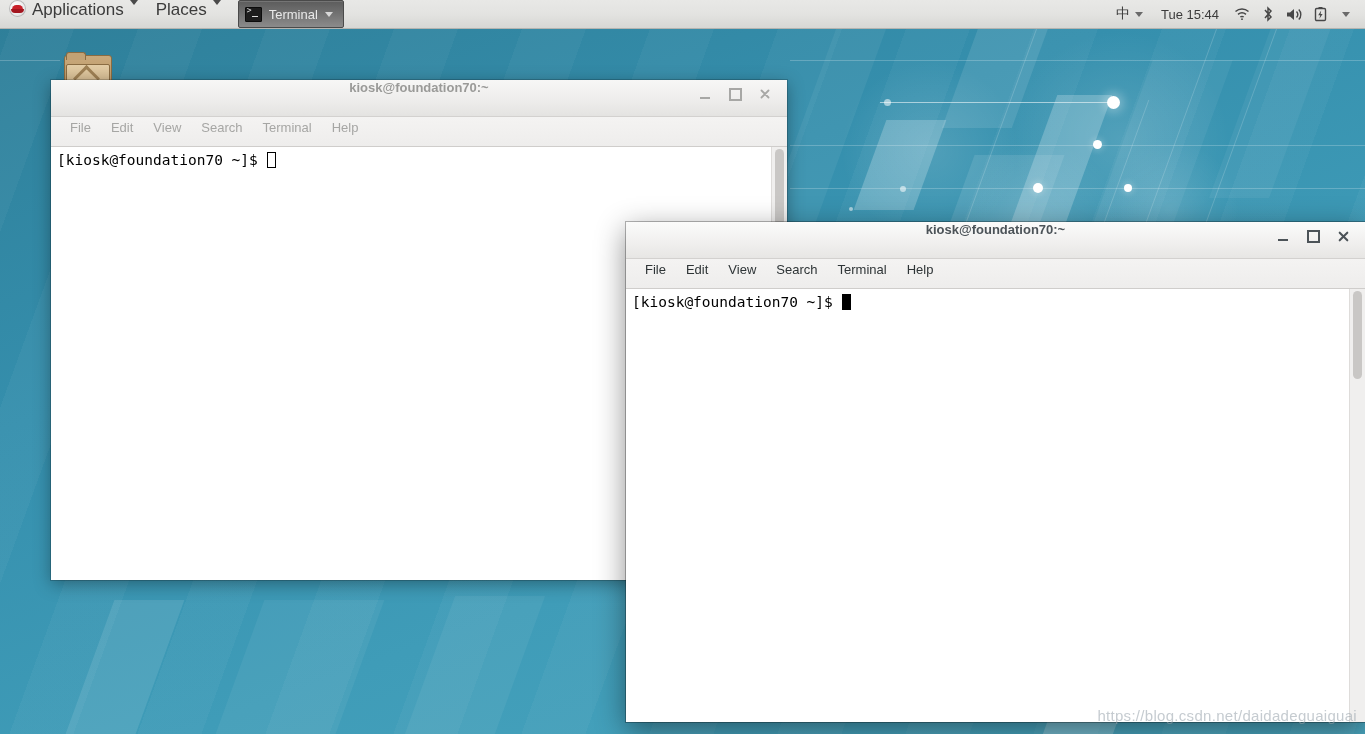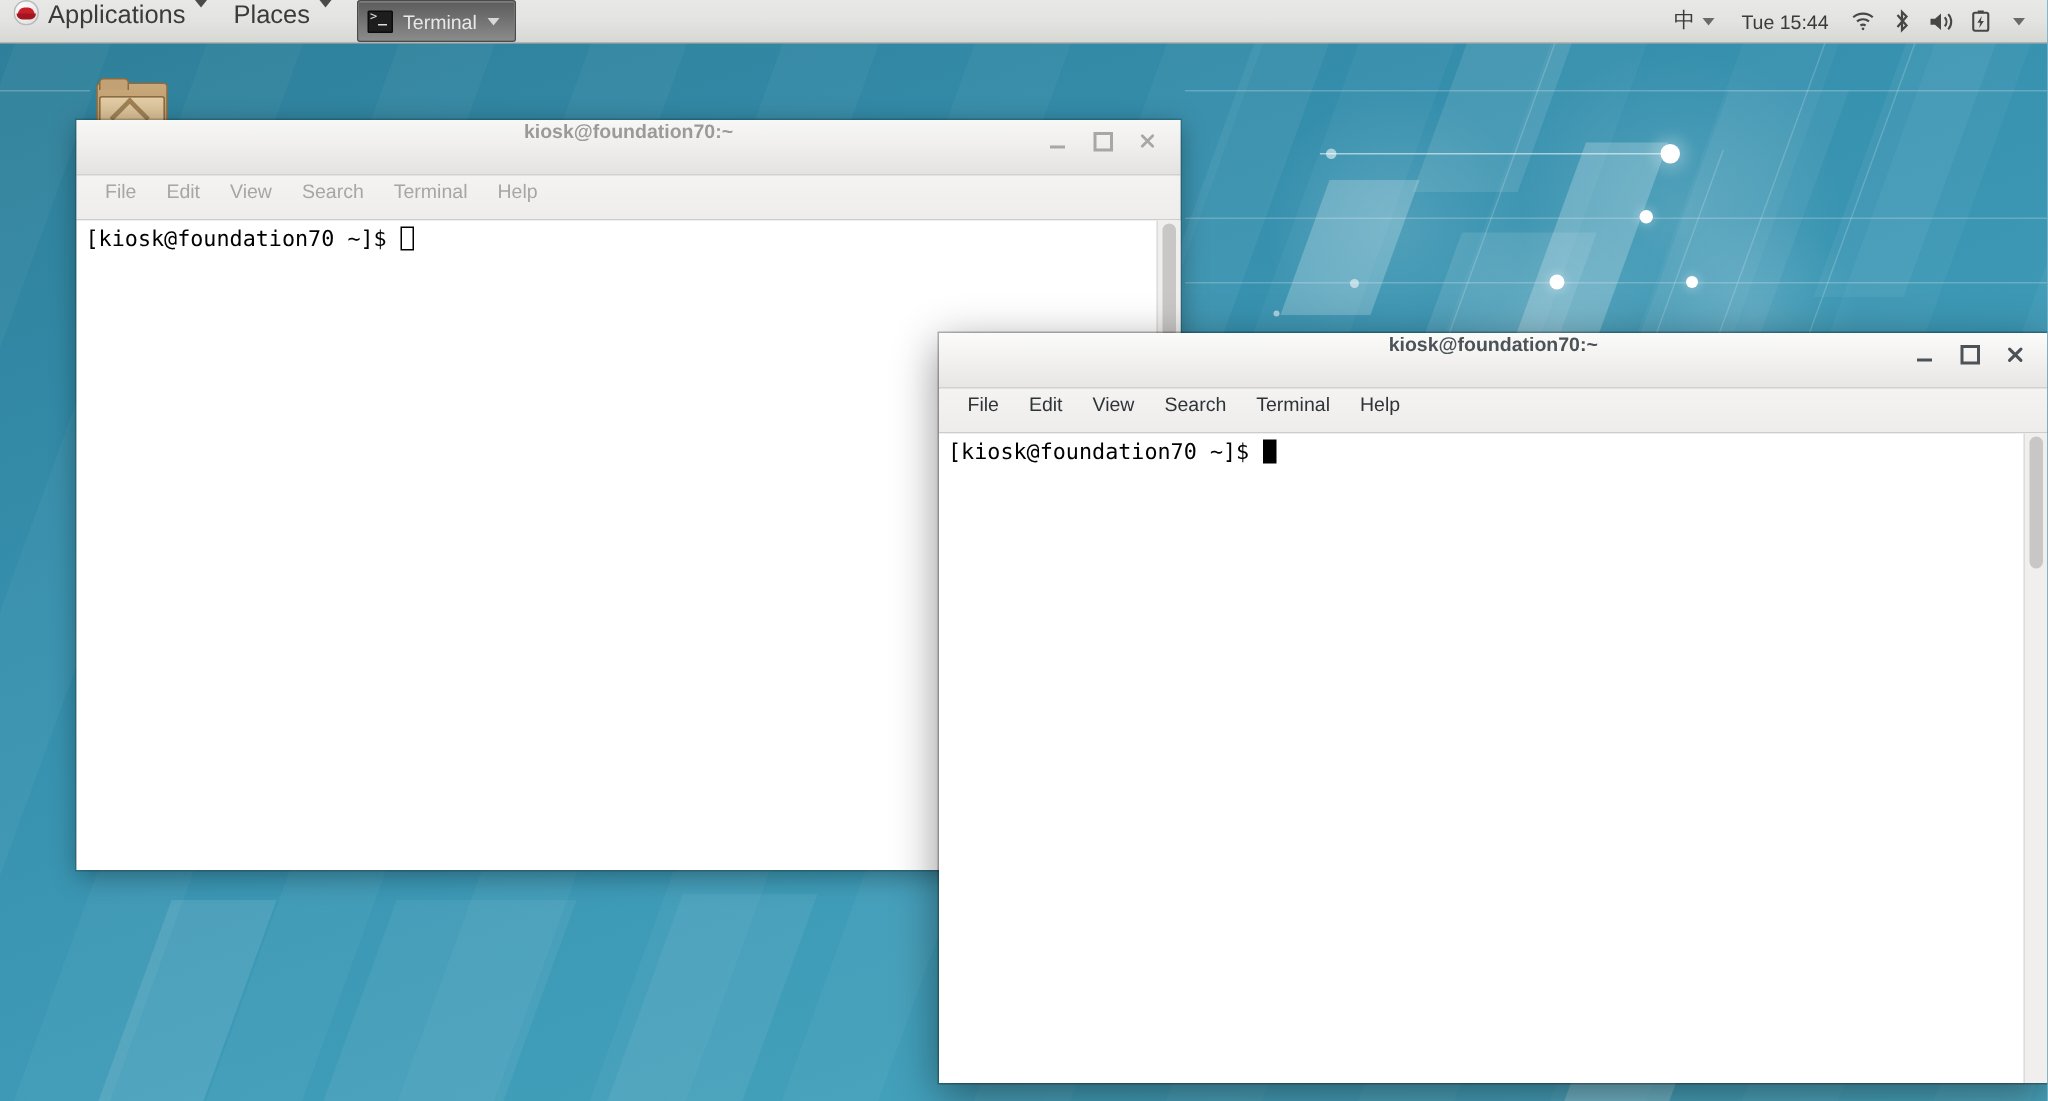--- a/index.html
+++ b/index.html
@@ -590,14 +590,15 @@
     </div>
 
     <div class="term-body">
       <div class="term-text"><span>[kiosk@foundation70 ~]$ </span><span class="cursor-block"></span></div>
       <div class="scrollbar">
         <div class="scroll-thumb" style="height:88px;"></div>
       </div>
     </div>
   </div>
 
+  <div class="watermark">https://blog.csdn.net/daidadeguaiguai</div>
 
 </div>
 
 </body></html>

